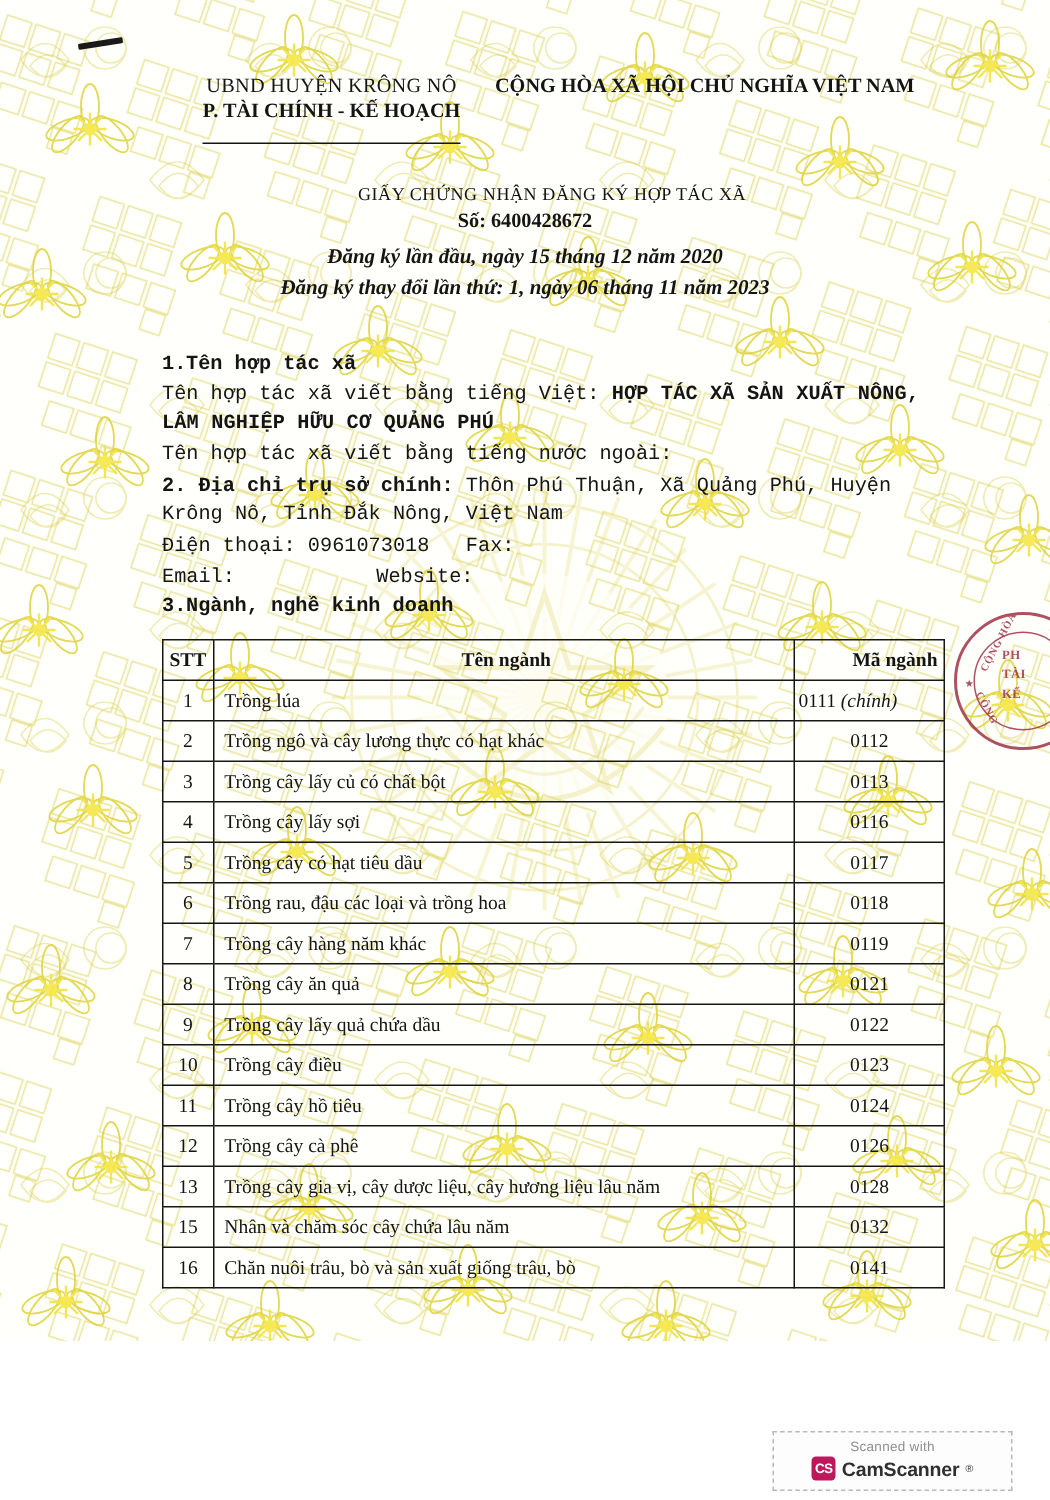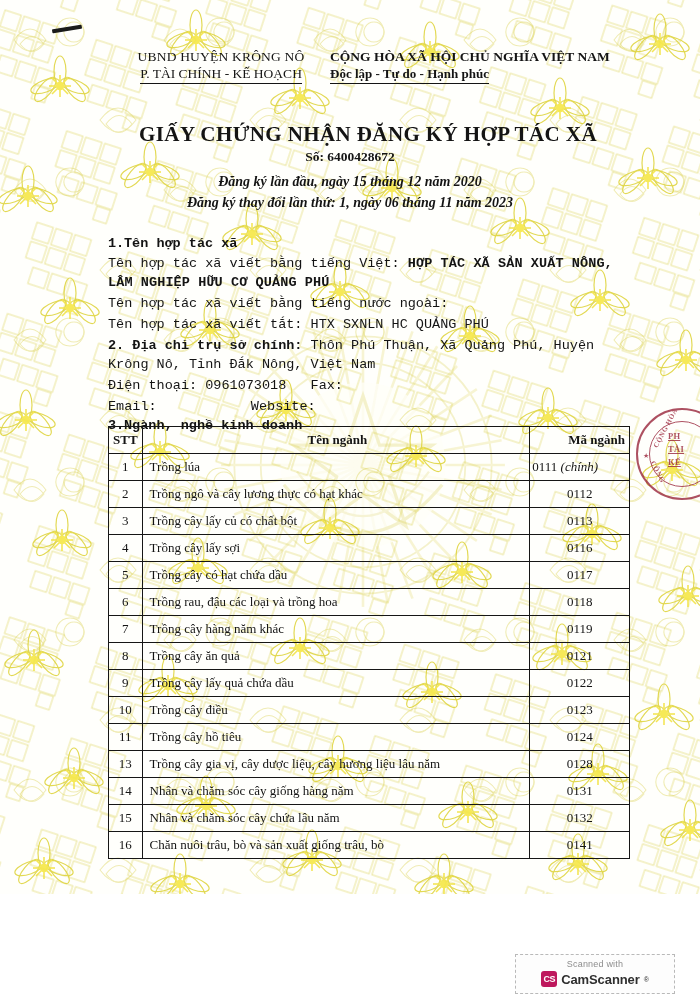--- a/index.html
+++ b/index.html
@@ -32,29 +32,29 @@
 
   
   #content { position: absolute; left: 0; top: 0; width: 700px; height: 1000px; }
 
   .hdr { position: absolute; top: 48px; width: 100%; }
   .hdr-left {
     position: absolute; left: 96px; width: 250px; text-align: center;
     font-size: 13.5px; line-height: 17px;
   }
   .hdr-left .l1 { letter-spacing: .2px; }
-  .hdr-left .l2 { font-weight: normal; border-bottom: 1.3px solid #141414; display: inline-block; padding-bottom: 1px; }
+  .hdr-left .l2 { font-weight: bold; border-bottom: 1.3px solid #141414; display: inline-block; padding-bottom: 13px; }
   .hdr-right {
     position: absolute; left: 330px; width: 290px; text-align: left;
     font-size: 13.5px; line-height: 17px; font-weight: bold;
   }
   .hdr-right .l2 { display: inline-block; border-bottom: 1.3px solid #141414; padding-bottom: 1px; font-size: 13px; }
 
   .title-block { position: absolute; top: 122px; width: 100%; text-align: center; }
-  .doc-title { font-size: 21px; font-weight: bold; letter-spacing: .4px; padding-left: 36px; }
+  .doc-title { font-size: 12px; font-weight: normal; letter-spacing: .4px; padding-left: 36px; }
   .doc-number { font-size: 13.5px; font-weight: bold; margin-top: 2px; }
   .reg-line { font-size: 14px; font-style: italic; font-weight: bold; margin-top: 9px; }
   .reg-line.second { margin-top: 5px; }
 
   .body-block { position: absolute; left: 108px; top: 236px; width: 512px; font-family: Liberation Mono, monospace; }
   .sec-head { font-size: 13.5px; font-weight: bold; margin-bottom: 3px; }
   .sec-head .num { display: inline-block; width: 16px; }
   .line { font-size: 13.5px; line-height: 19px; margin-bottom: 2px; }
   .strong-name { font-weight: bold; font-size: 13.5px; letter-spacing: .1px; }
   .inline-label { }
@@ -85,21 +85,21 @@
     opacity: .82;
     color: #9c2b40;
   }
   .stamp-inner {
     position: absolute; left: 11px; top: 11px; right: 11px; bottom: 11px;
     border: 1px solid #9c2b40; border-radius: 50%;
   }
   .stamp-txt {
     position: absolute; left: 30px; top: 20px;
     font-size: 8.5px; font-weight: bold; line-height: 13px;
-    color: #9c2b40; letter-spacing: .3px; text-decoration: underline;
+    color: #9c2b40; letter-spacing: .3px;
   }
   .stamp-arc {
     position: absolute; left: 6px; top: 14px;
     font-size: 7px; font-weight: bold; color: #9c2b40;
     transform: rotate(-62deg); letter-spacing: .6px;
   }
   .stamp-arc2 {
     position: absolute; left: 8px; top: 58px;
     font-size: 7px; font-weight: bold; color: #9c2b40;
     transform: rotate(62deg); letter-spacing: .6px;
@@ -289,21 +289,20 @@
 
 <div id="content">
 
   <div class="hdr">
     <div class="hdr-left">
       <div class="l1">UBND HUYỆN KRÔNG NÔ</div>
       <div><span class="l2">P. TÀI CHÍNH - KẾ HOẠCH</span></div>
     </div>
     <div class="hdr-right">
       <div>CỘNG HÒA XÃ HỘI CHỦ NGHĨA VIỆT NAM</div>
-      <div><span class="l2">Độc lập - Tự do - Hạnh phúc</span></div>
     </div>
   </div>
 
   <div class="title-block">
     <div class="doc-title">GIẤY CHỨNG NHẬN ĐĂNG KÝ HỢP TÁC XÃ</div>
     <div class="doc-number">Số: 6400428672</div>
     <div class="reg-line">Đăng ký lần đầu, ngày 15 tháng 12 năm 2020</div>
     <div class="reg-line second">Đăng ký thay đổi lần thứ: 1, ngày 06 tháng 11 năm 2023</div>
   </div>
 
@@ -316,24 +315,20 @@
     <div class="line">
       <span class="inline-label">Tên hợp tác xã viết bằng tiếng Việt:</span>
       <span class="strong-name">HỢP TÁC XÃ SẢN XUẤT NÔNG, LÂM NGHIỆP HỮU CƠ QUẢNG PHÚ</span>
     </div>
 
     <div class="line">
       <span class="inline-label">Tên hợp tác xã viết bằng tiếng nước ngoài:</span>
       <span></span>
     </div>
 
-    <div class="line">
-      <span class="inline-label">Tên hợp tác xã viết tắt:</span>
-      <span>HTX SXNLN HC QUẢNG PHÚ</span>
-    </div>
 
     <div class="line">
       <span style="font-weight:bold">2.</span>
       <span style="font-weight:bold">Địa chỉ trụ sở chính:</span>
       <span>Thôn Phú Thuận, Xã Quảng Phú, Huyện Krông Nô, Tỉnh Đắk Nông, Việt Nam</span>
     </div>
 
     <div class="line">
       <span>Điện thoại:</span>
       <span>0961073018</span>
@@ -378,21 +373,21 @@
           <td class="col-name">Trồng cây lấy củ có chất bột</td>
           <td class="col-code"><span class="code-main">0113</span></td>
         </tr>
         <tr>
           <td class="col-stt">4</td>
           <td class="col-name">Trồng cây lấy sợi</td>
           <td class="col-code"><span class="code-main">0116</span></td>
         </tr>
         <tr>
           <td class="col-stt">5</td>
-          <td class="col-name">Trồng cây có hạt chứa dầu</td>
+          <td class="col-name">Trồng cây có hạt tiêu dầu</td>
           <td class="col-code"><span class="code-main">0117</span></td>
         </tr>
         <tr>
           <td class="col-stt">6</td>
           <td class="col-name">Trồng rau, đậu các loại và trồng hoa</td>
           <td class="col-code"><span class="code-main">0118</span></td>
         </tr>
         <tr>
           <td class="col-stt">7</td>
           <td class="col-name">Trồng cây hàng năm khác</td>
@@ -412,28 +407,28 @@
           <td class="col-stt">10</td>
           <td class="col-name">Trồng cây điều</td>
           <td class="col-code"><span class="code-main">0123</span></td>
         </tr>
         <tr>
           <td class="col-stt">11</td>
           <td class="col-name">Trồng cây hồ tiêu</td>
           <td class="col-code"><span class="code-main">0124</span></td>
         </tr>
         <tr>
+          <td class="col-stt">12</td>
+          <td class="col-name">Trồng cây cà phê</td>
+          <td class="col-code"><span class="code-main">0126</span></td>
+        </tr>
+        <tr>
           <td class="col-stt">13</td>
           <td class="col-name">Trồng cây gia vị, cây dược liệu, cây hương liệu lâu năm</td>
           <td class="col-code"><span class="code-main">0128</span></td>
-        </tr>
-        <tr>
-          <td class="col-stt">14</td>
-          <td class="col-name">Nhân và chăm sóc cây giống hàng năm</td>
-          <td class="col-code"><span class="code-main">0131</span></td>
         </tr>
         <tr>
           <td class="col-stt">15</td>
           <td class="col-name">Nhân và chăm sóc cây chứa lâu năm</td>
           <td class="col-code"><span class="code-main">0132</span></td>
         </tr>
         <tr>
           <td class="col-stt">16</td>
           <td class="col-name">Chăn nuôi trâu, bò và sản xuất giống trâu, bò</td>
           <td class="col-code"><span class="code-main">0141</span></td>

